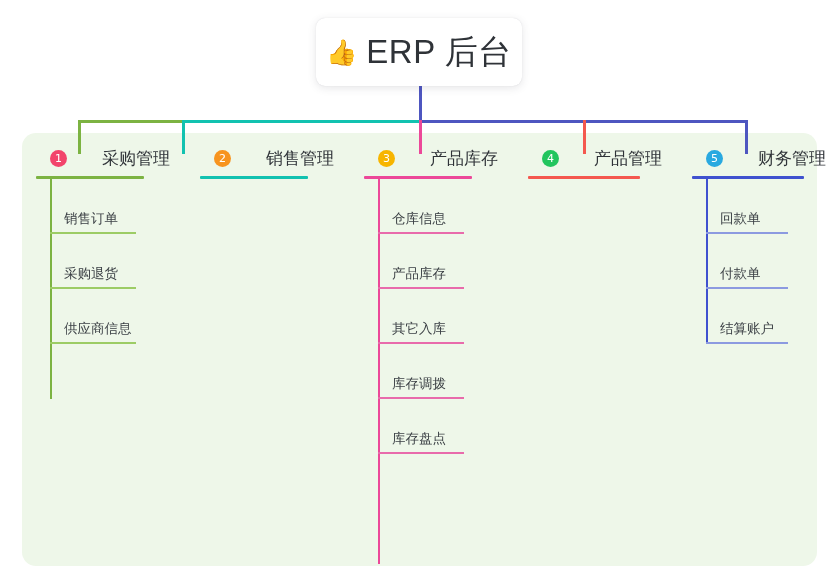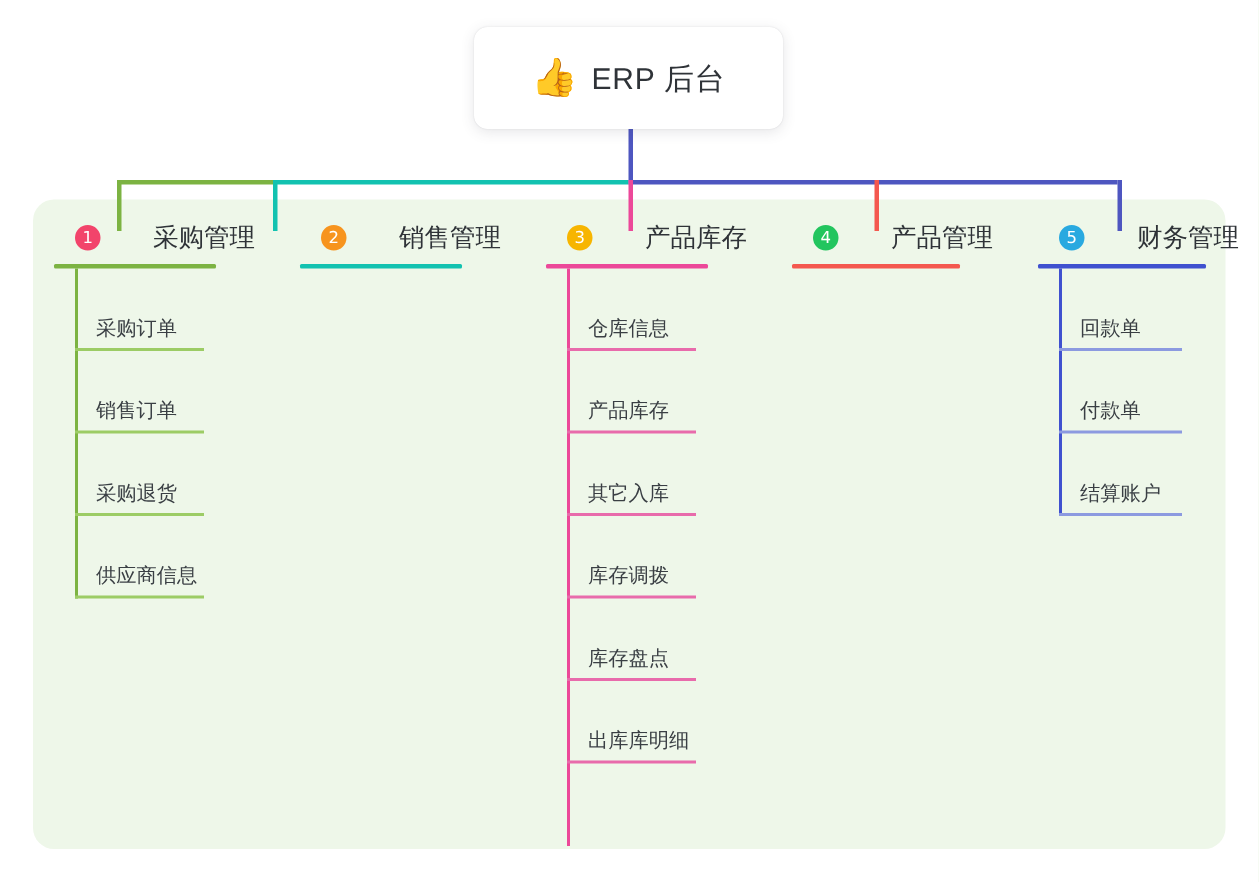--- a/index.html
+++ b/index.html
@@ -39,21 +39,21 @@
     gap: 9px;
     box-sizing: border-box;
     z-index: 6;
   }
   .root-emoji {
     font-size: 25px;
     line-height: 1;
     display: inline-block;
   }
   .root-title {
-    font-size: 20px;
+    font-size: 33px;
     color: #2f3338;
     letter-spacing: 0.5px;
     white-space: nowrap;
   }
 
   
   .panel {
     position: absolute;
     left: 22px;
     top: 133px;
@@ -179,24 +179,20 @@
   <div class="columns" id="columns">
       <div class="column" style="left: 36px;">
         <div class="col-header">
           <span class="badge" style="background: rgb(242, 68, 107);">1</span>
           <span class="col-title">采购管理</span>
         </div>
         <div class="col-rule" style="background: rgb(124, 179, 66); width: 108px;"></div>
         <div class="leaves">
           <div class="spine" style="background: rgb(124, 179, 66); height: 220px;"></div>
           <div class="leaf">
-            <span class="leaf-label">采购订单</span>
-            <div class="leaf-rule" style="background: rgb(156, 204, 101); width: 86px;"></div>
-          </div>
-          <div class="leaf">
             <span class="leaf-label">销售订单</span>
             <div class="leaf-rule" style="background: rgb(156, 204, 101); width: 86px;"></div>
           </div>
           <div class="leaf">
             <span class="leaf-label">采购退货</span>
             <div class="leaf-rule" style="background: rgb(156, 204, 101); width: 86px;"></div>
           </div>
           <div class="leaf">
             <span class="leaf-label">供应商信息</span>
             <div class="leaf-rule" style="background: rgb(156, 204, 101); width: 86px;"></div>
@@ -231,24 +227,20 @@
             <div class="leaf-rule" style="background: rgb(232, 107, 171); width: 86px;"></div>
           </div>
           <div class="leaf">
             <span class="leaf-label">库存调拨</span>
             <div class="leaf-rule" style="background: rgb(232, 107, 171); width: 86px;"></div>
           </div>
           <div class="leaf">
             <span class="leaf-label">库存盘点</span>
             <div class="leaf-rule" style="background: rgb(232, 107, 171); width: 86px;"></div>
           </div>
-          <div class="leaf">
-            <span class="leaf-label">出库库明细</span>
-            <div class="leaf-rule" style="background: rgb(232, 107, 171); width: 86px;"></div>
-          </div>
         </div>
       </div>
       <div class="column" style="left: 528px;">
         <div class="col-header">
           <span class="badge" style="background: rgb(34, 197, 94);">4</span>
           <span class="col-title">产品管理</span>
         </div>
         <div class="col-rule" style="background: rgb(244, 88, 79); width: 112px;"></div>
       </div>
       <div class="column" style="left: 692px;">

